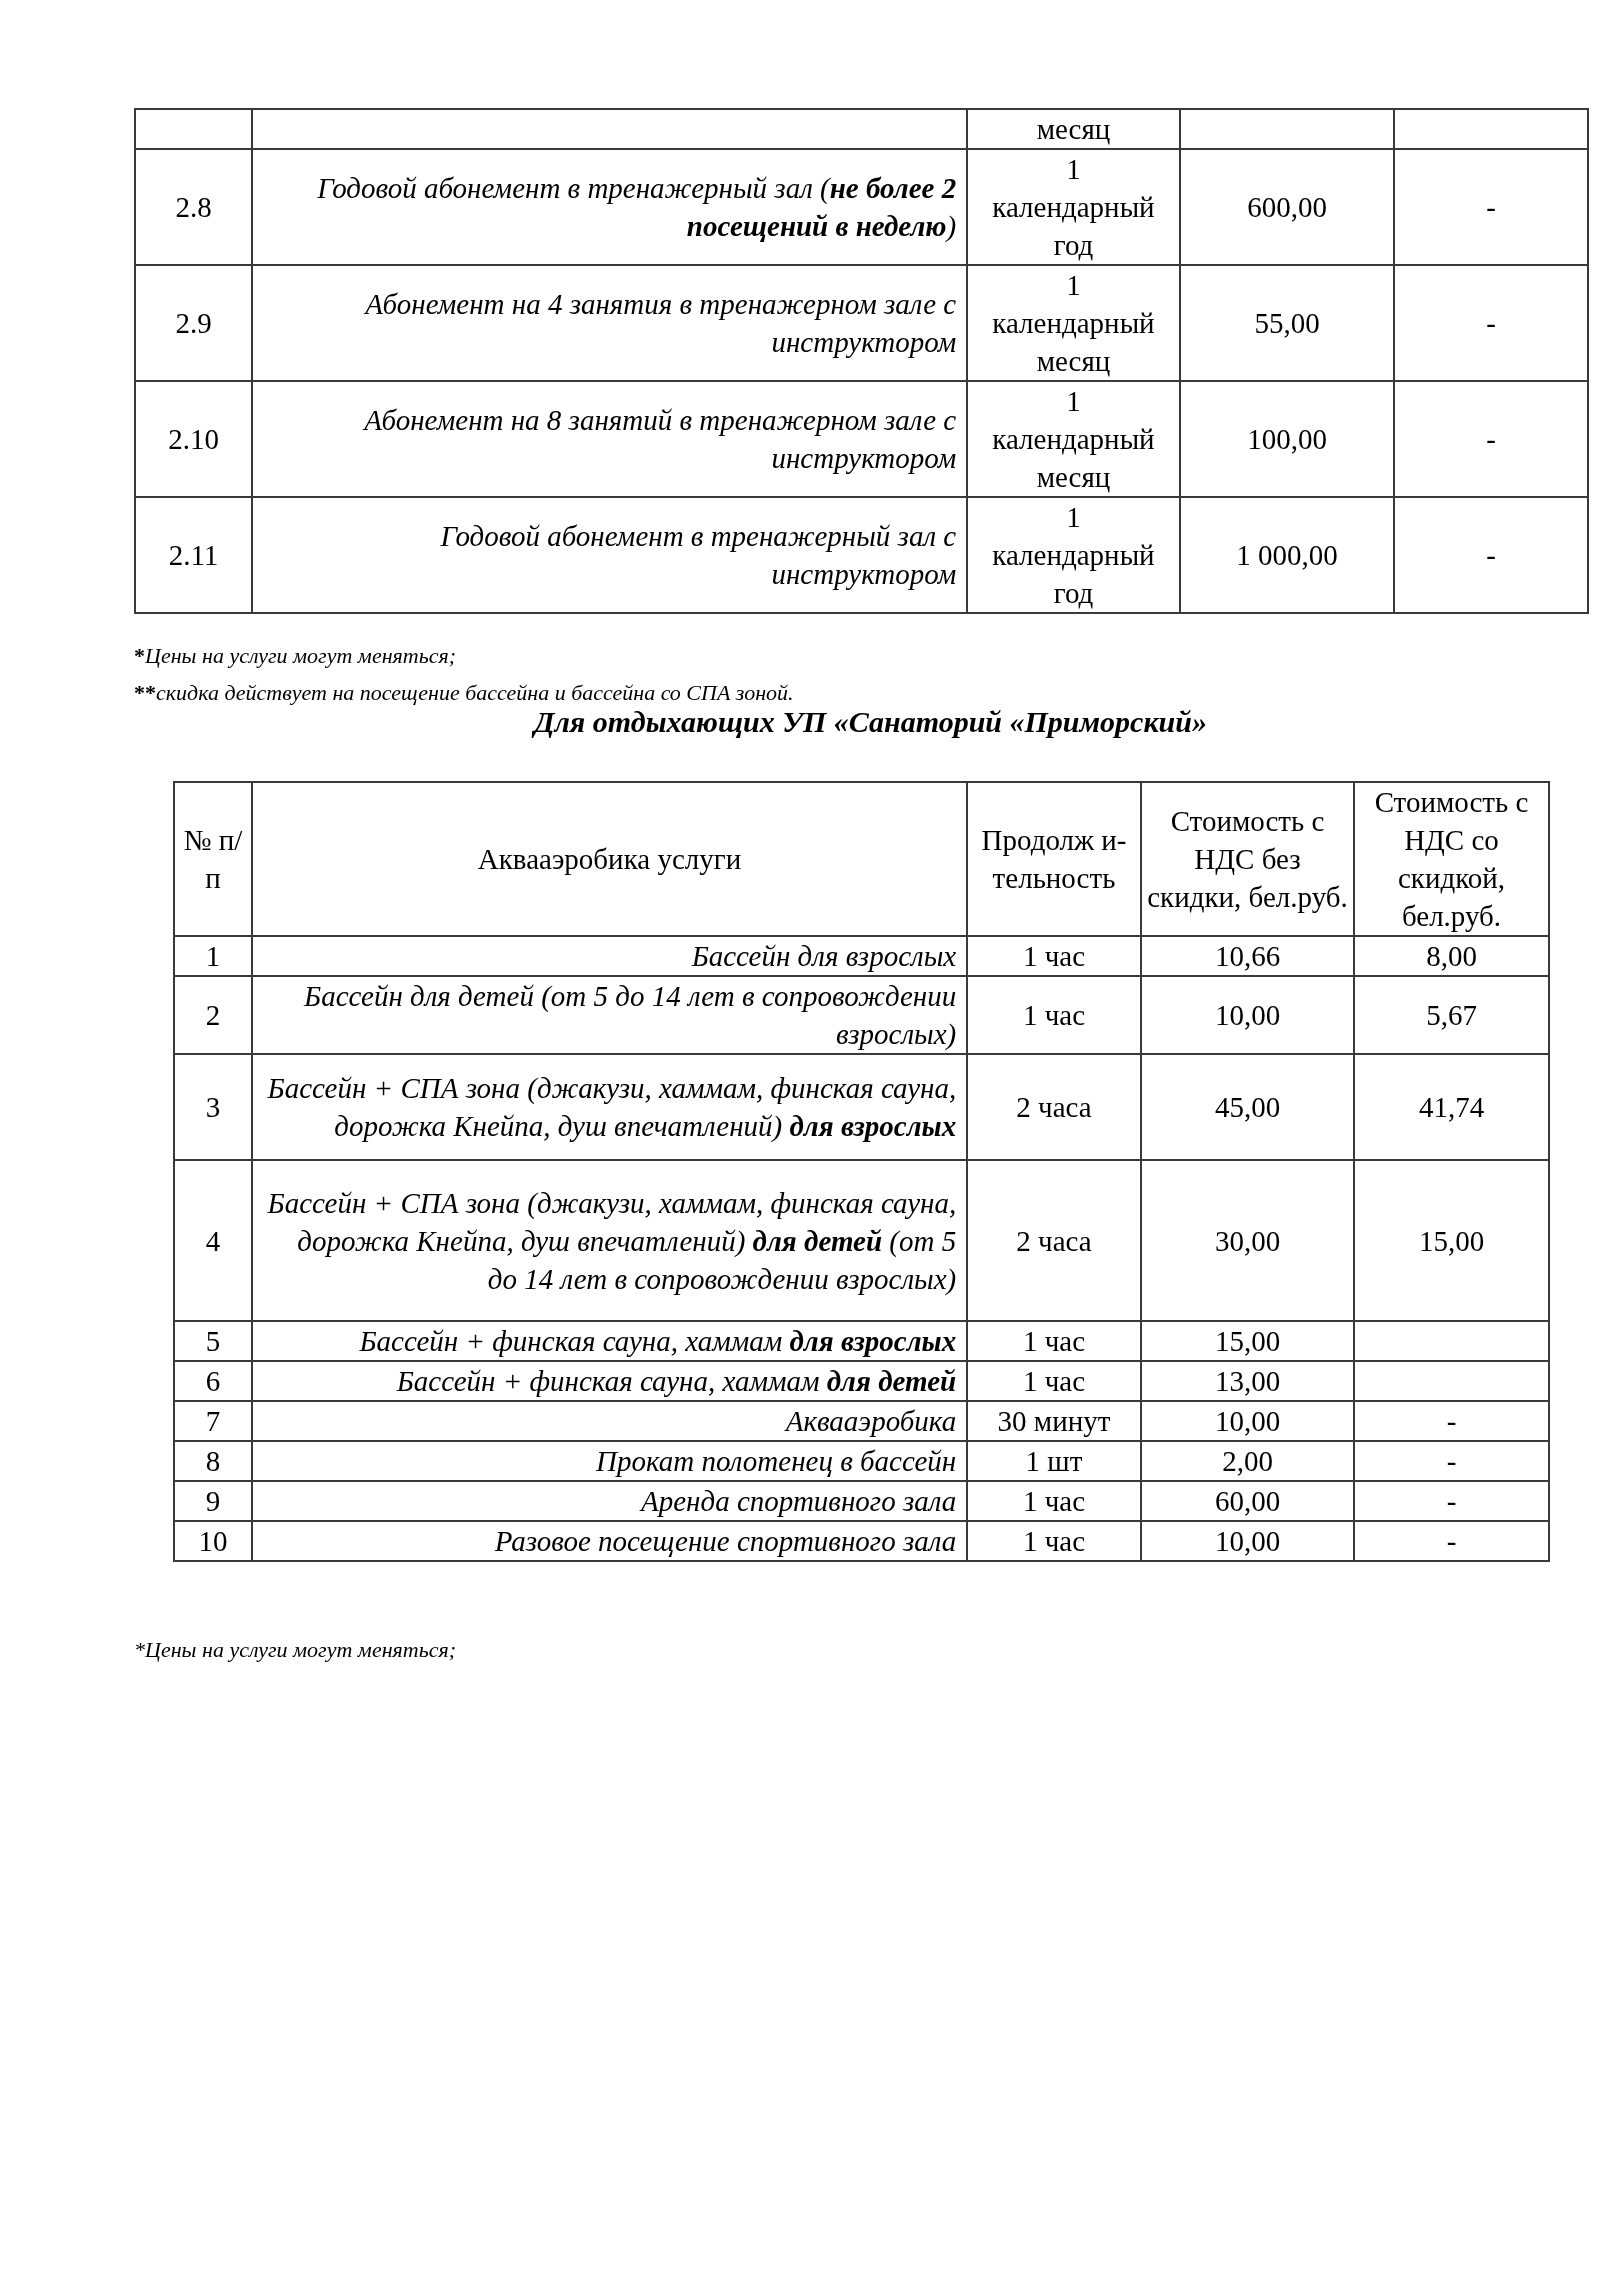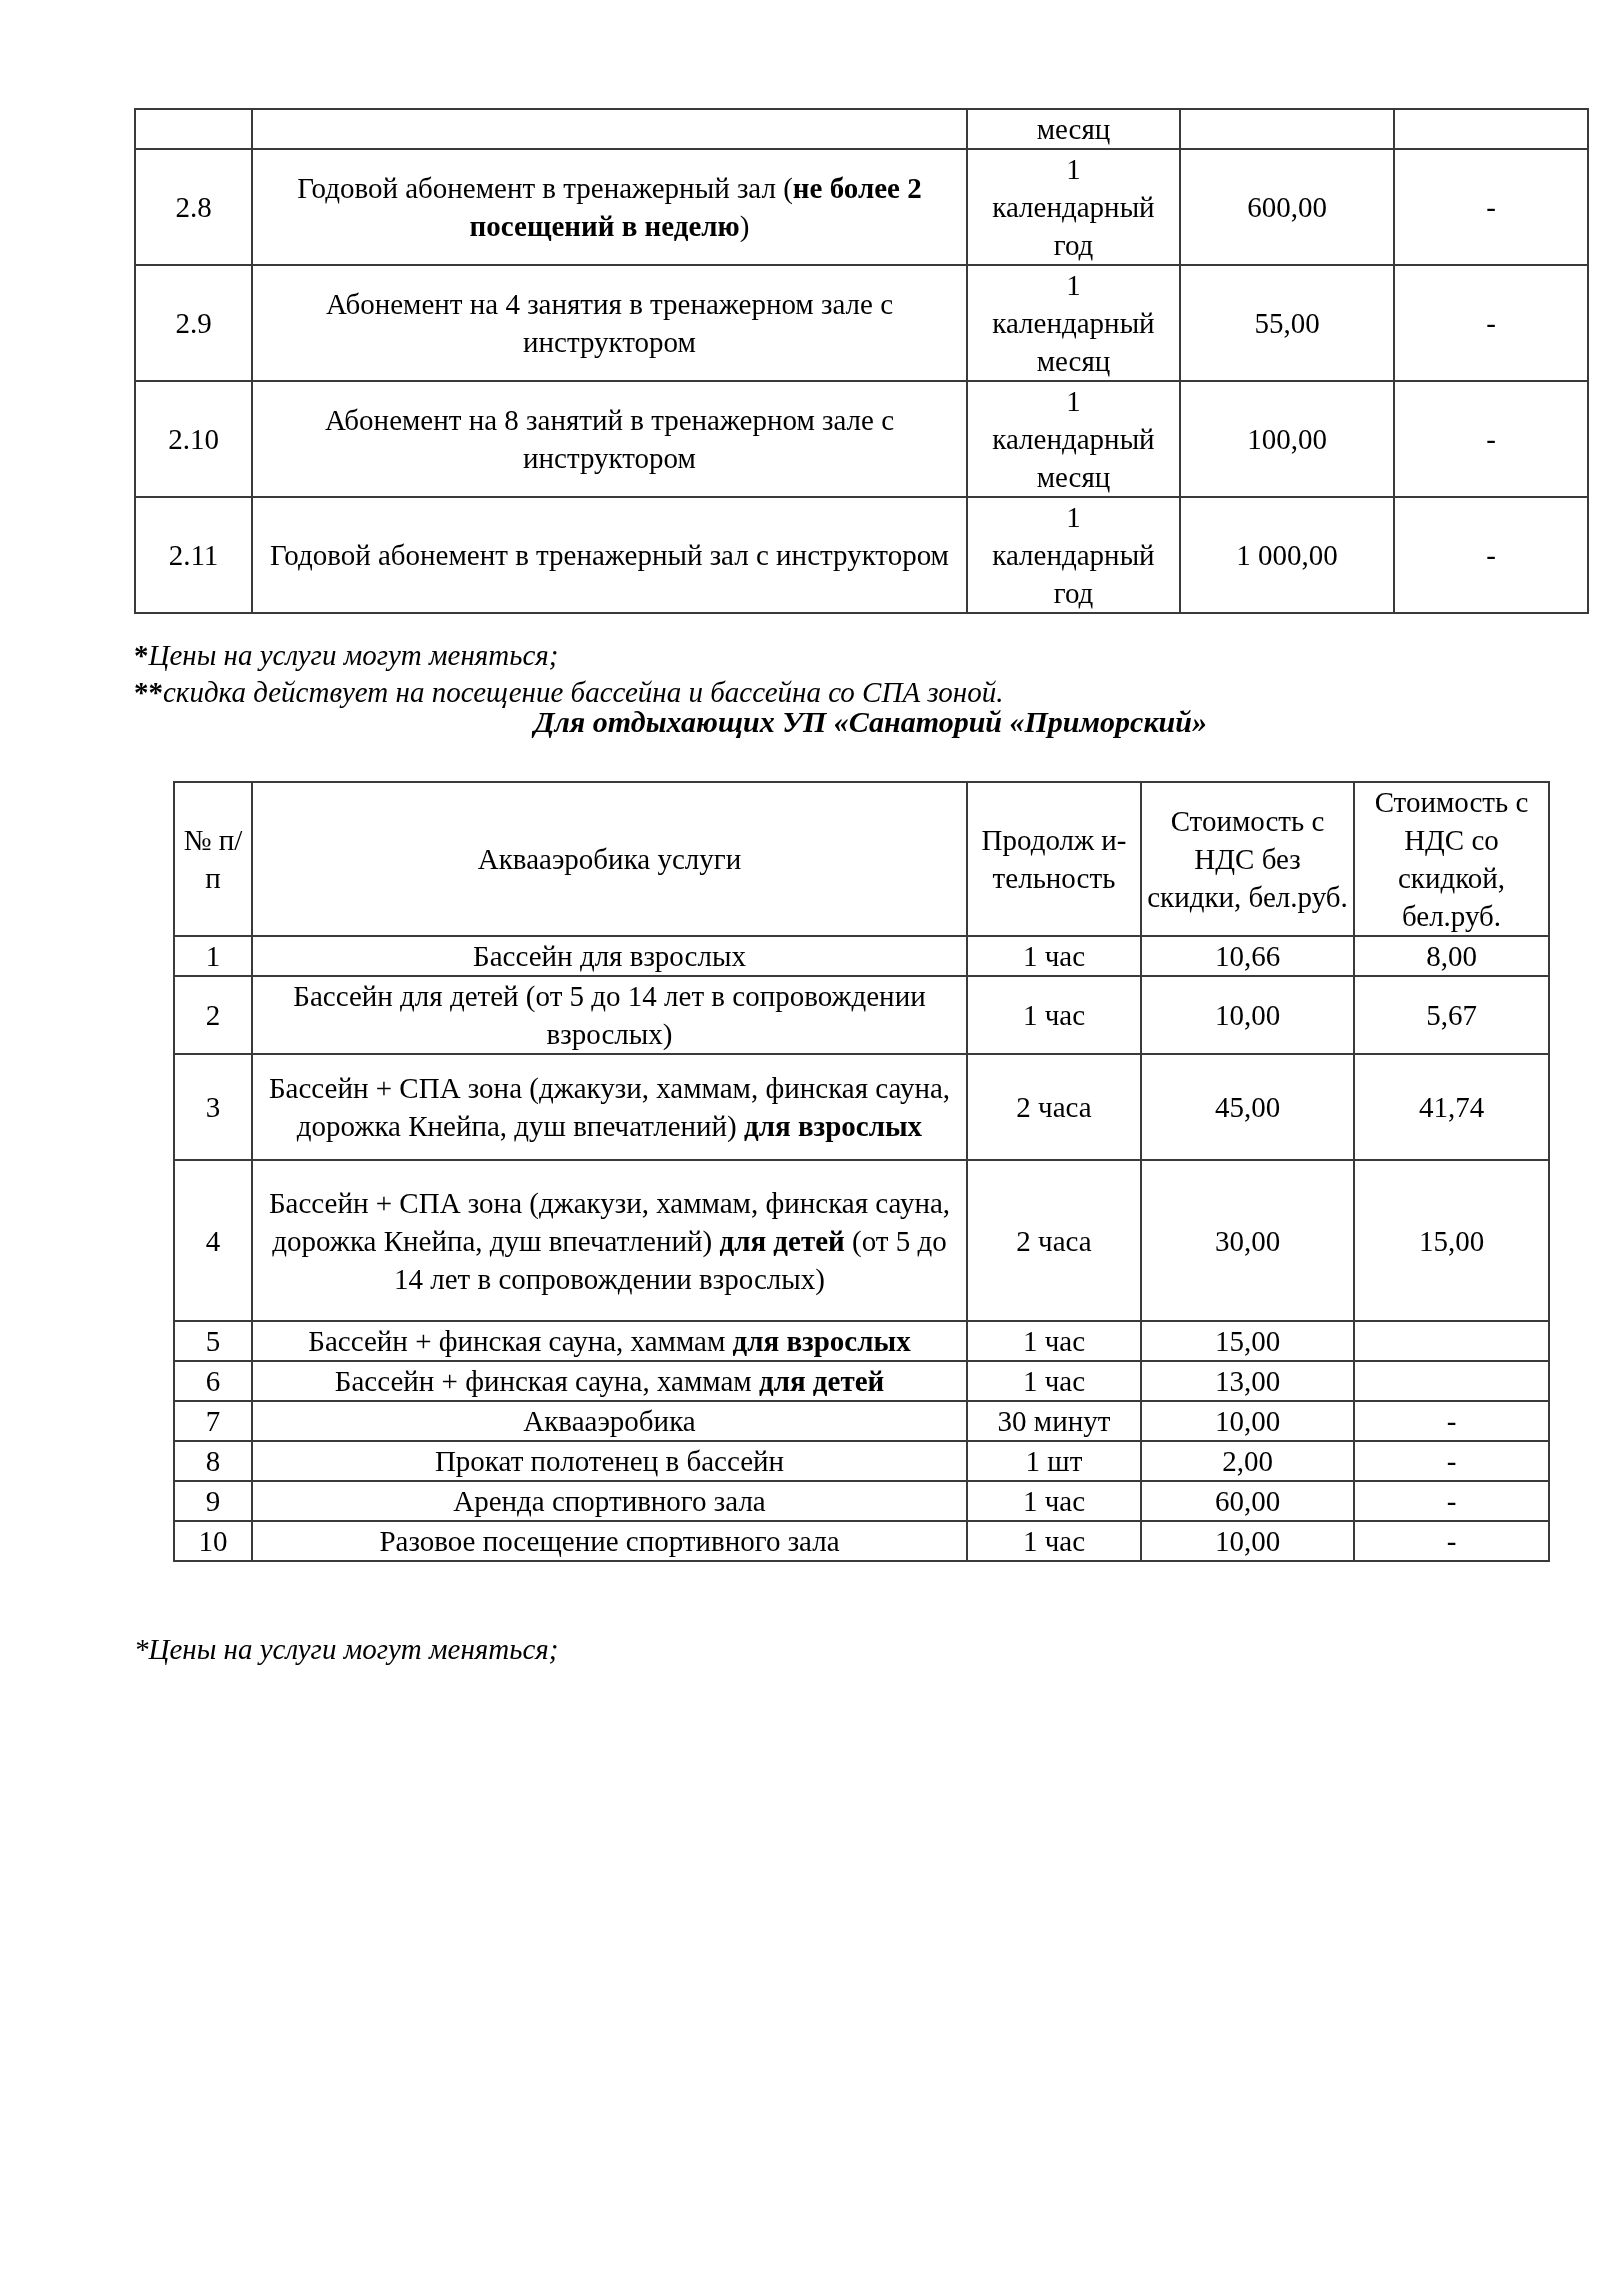--- a/index.html
+++ b/index.html
@@ -2,25 +2,25 @@
 <html><head>
 <meta charset="utf-8">
 <style>
   html, body { margin: 0; padding: 0; background: #ffffff; }
   body { width: 1621px; height: 2293px; position: relative; overflow: hidden;
          font-family: "Liberation Serif", "DejaVu Serif", serif; color: #000; }
   table { position: absolute; border-collapse: collapse; table-layout: fixed; }
   td { border: 2px solid #3a3a3a; padding: 0 9.8px; font-size: 29px; line-height: 38px;
        vertical-align: middle; box-sizing: border-box; }
   td.c { text-align: center; padding: 0 3.9px; }
-  td.l { text-align: center; }
+  td.l { text-align: right; font-style: italic; }
   #t1 { left: 134px; top: 97px; width: 1452px; margin-top: 11px; }
   #t2 { left: 173px; top: 781px; width: 1375px; }
   b { font-weight: bold; }
-  .note { position: absolute; left: 134px; font-size: 29px; font-style: italic; line-height: 37px; white-space: nowrap; }
+  .note { position: absolute; left: 134px; font-size: 22px; font-style: italic; line-height: 37px; white-space: nowrap; }
   .note .star { font-style: normal; font-weight: bold; }
   .title { position: absolute; left: 0; width: 1741px; text-align: center; top: 705px;
            font-size: 30px; font-weight: bold; font-style: italic; white-space: nowrap; }
 </style>
 </head>
 <body>
 
 <table id="t1">
   <colgroup>
       <col style="width:117px">

